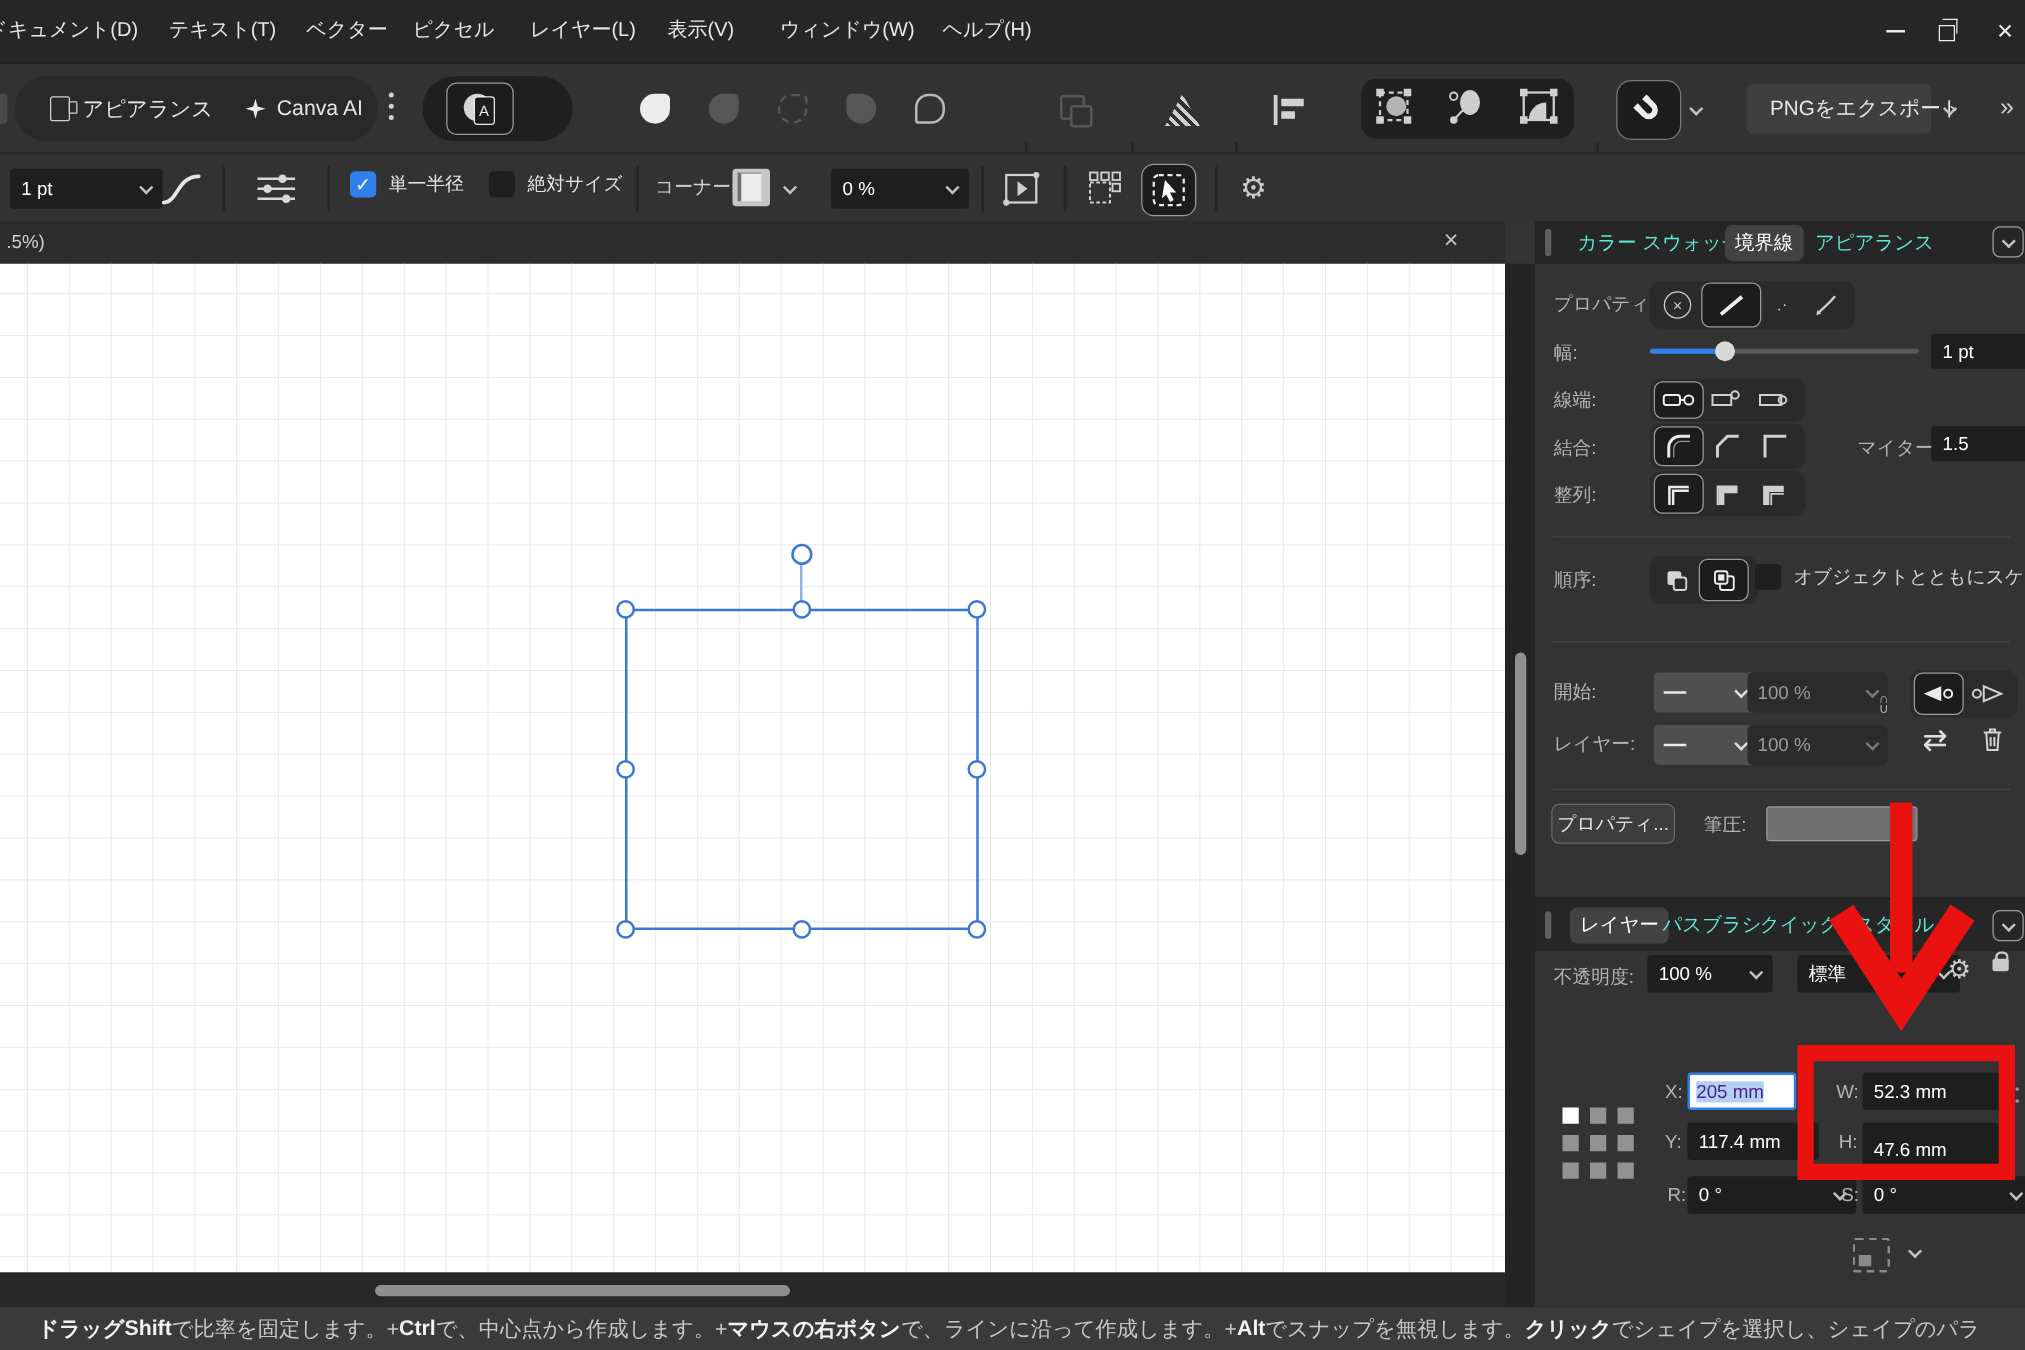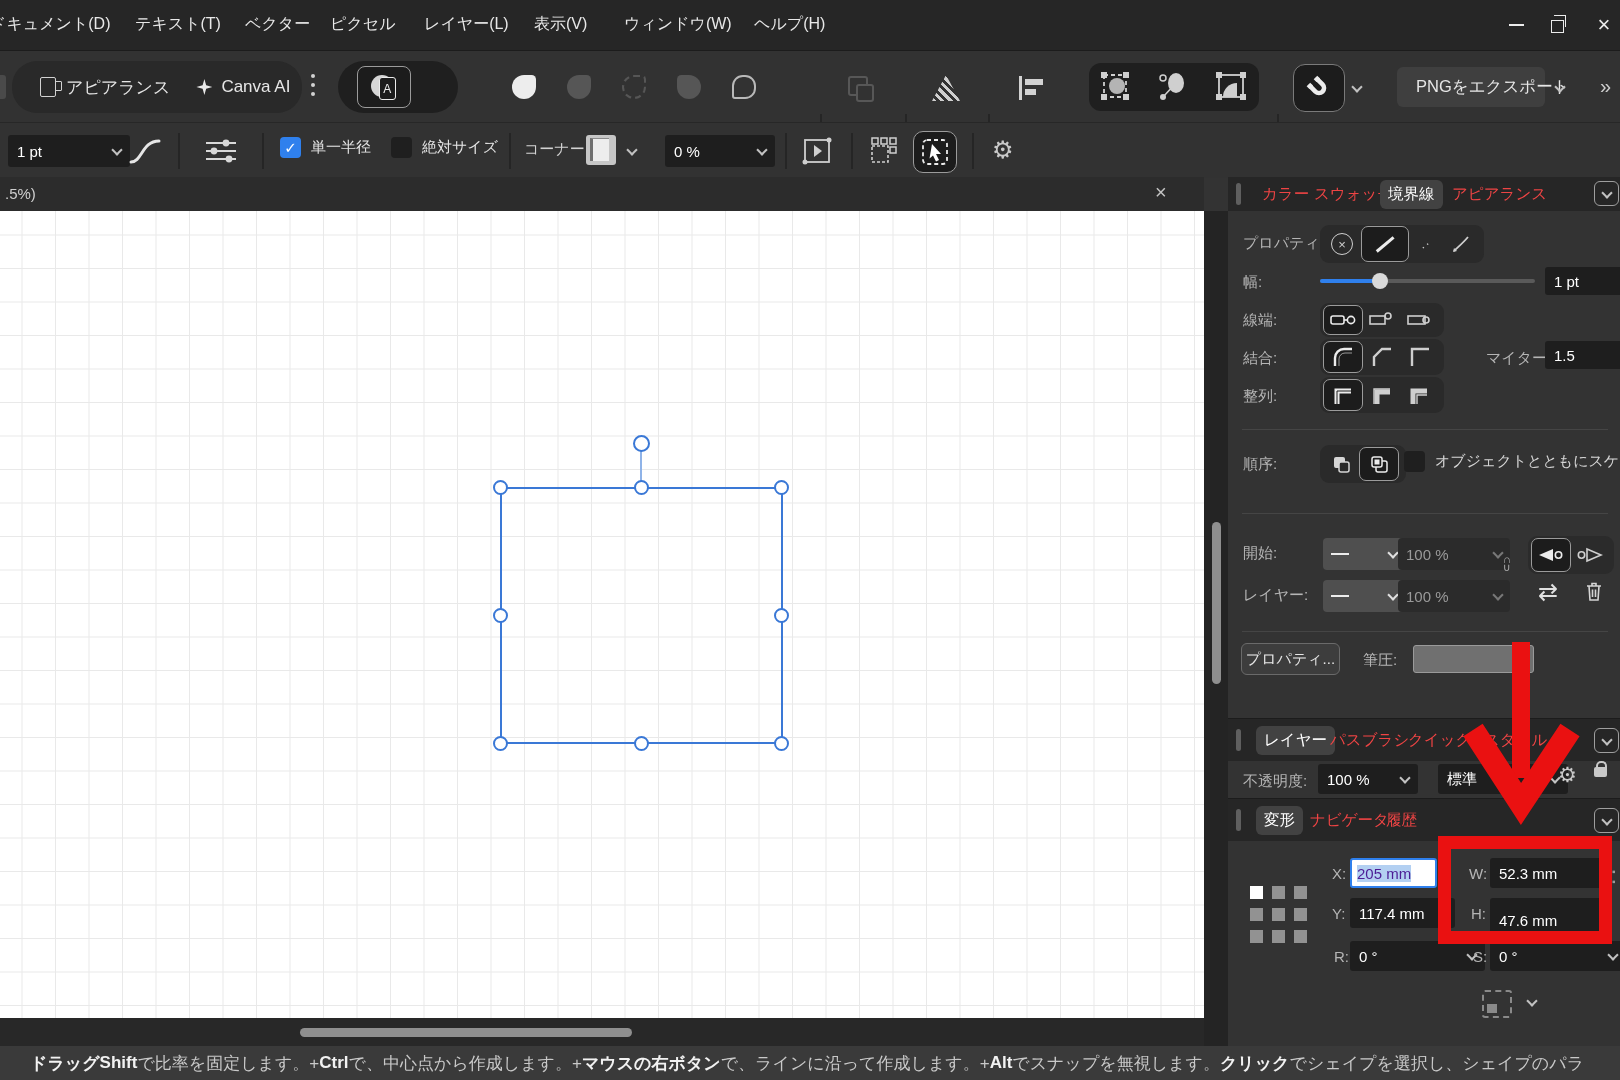--- a/index.html
+++ b/index.html
@@ -33,21 +33,21 @@
     background-image:linear-gradient(to right,#e9e9e9 1px,transparent 1px),linear-gradient(to bottom,#e9e9e9 1px,transparent 1px);
     background-size:33.5px 33.5px;background-position:-12px -10px;}
   .handle{position:absolute;width:15px;height:15px;border-radius:50%;background:#fff;border:2px solid #3a78d6;box-sizing:border-box;}
   #hscroll{left:0;top:1018px;width:1204px;height:28px;background:#282828;}
   #vscroll{left:1204px;top:211px;width:24px;height:835px;background:#242424;}
   .thumb{position:absolute;background:#8f8f8f;border-radius:5px;}
   
   #panel{left:1228px;top:177px;width:392px;height:869px;background:#333;}
   .phead{position:absolute;left:0;width:392px;background:#262626;}
   .grip{position:absolute;width:5px;height:22px;border-radius:3px;background:#5f5f5f;}
-  .ptab{position:absolute;color:#ef4444;font-size:15.5px;white-space:nowrap;}
+  .ptab{position:absolute;color:#5eead4;font-size:15.5px;white-space:nowrap;}
   .ptab.active{background:#424242;border-radius:6px;color:#fff;padding:4px 8px;}
   .collapse{position:absolute;width:25px;height:25px;border:1.5px solid #9e9e9e;border-radius:6px;display:flex;align-items:center;justify-content:center;box-sizing:border-box;}
   .ipill{position:absolute;background:#2a2a2a;border-radius:9px;display:flex;align-items:center;padding:0 3px;}
   .ibtn{display:flex;align-items:center;justify-content:center;border-radius:7px;}
   .ibtn.sel{border:1.5px solid #9b9b9b;background:#1c1c1c;}
   .hdiv{position:absolute;height:1px;background:#454545;}
   .ddl{position:absolute;background:#4f4f4f;border-radius:4px;display:flex;align-items:center;justify-content:space-between;padding:0 8px;}
   .ddd{position:absolute;background:#2b2b2b;border-radius:4px;display:flex;align-items:center;justify-content:space-between;padding:0 8px;color:#9a9a9a;}
   .anch{position:absolute;width:13px;height:13px;background:#929292;}
   
@@ -530,29 +530,20 @@
     </div>
     <div class="field" style="left:210px;top:587px;width:112px;height:30px;justify-content:space-between">
       <span>標準</span>
       <span class="cv sm" style="margin-top:-3px"></span>
     </div>
     <span class="abs" style="left:330px;top:586px;font-size:21px;color:#c9c9c9">⚙</span>
     <div class="abs" style="left:366px;top:583px">
         <div class="lockb"></div>
       </div>
 
-    <div class="phead" style="top:621px;height:42px;border-top:1px solid #1c1c1c">
-      <div class="grip" style="left:8px;top:10px"></div>
-      <span class="ptab active" style="left:28px;top:7px">変形</span>
-      <span class="ptab" style="left:82px;top:11px">ナビゲータ</span>
-      <span class="ptab" style="left:158px;top:11px">履歴</span>
-      <div class="collapse" style="left:366px;top:9px">
-          <span class="cv sm" style="margin-top:-2px"></span>
-        </div>
-    </div>
 
     <div class="abs" style="left:22px;top:709px;width:57px;height:57px">
       <div class="anch" style="left:0;top:0;background:#fff"></div>
       <div class="anch" style="left:22px;top:0"></div>
       <div class="anch" style="left:44px;top:0"></div>
       <div class="anch" style="left:0;top:22px"></div>
       <div class="anch" style="left:22px;top:22px"></div>
       <div class="anch" style="left:44px;top:22px"></div>
       <div class="anch" style="left:0;top:44px"></div>
       <div class="anch" style="left:22px;top:44px"></div>

